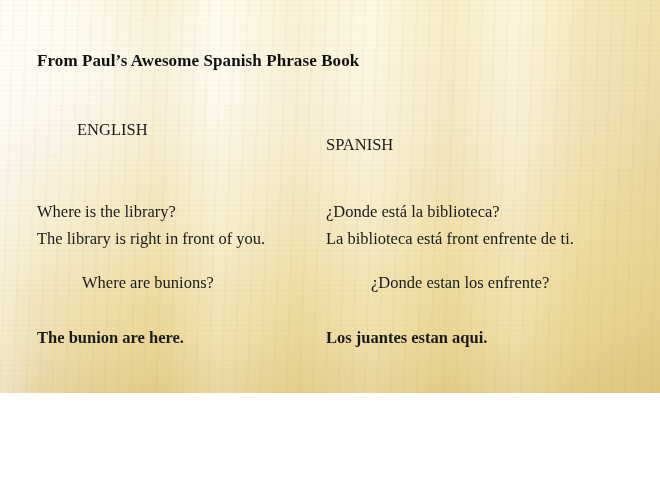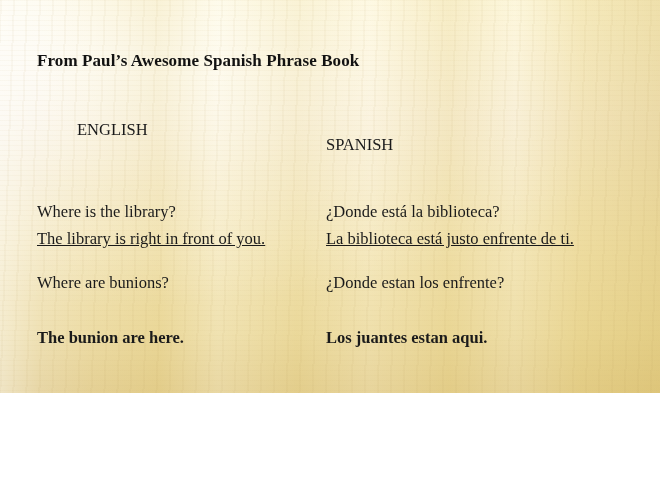--- a/index.html
+++ b/index.html
@@ -93,22 +93,22 @@
   .phrase {
     position: absolute;
     font-size: 16.5px;
     color: #1a1a1a;
     white-space: nowrap;
   }
   .col-en { left: 37px; }
   .col-es { left: 326px; }
 
   .row0 { top: 186px; margin-top: 16px; }
-  .row1 { top: 229px; text-decoration: underline; }
-  .row2 { top: 273px; }
+  .row1 { top: 229px; }
+  .row2 { top: 273px; margin-left: 45px; }
   .row3 { top: 328px; font-weight: bold; }
 
   #signature {
     position: absolute;
     left: 550px;
     top: 430px;
     font-size: 18px;
     color: #1a1a1a;
     letter-spacing: 0.5px;
     text-align: right;
@@ -126,21 +126,21 @@
     <div id="title">From Paul’s Awesome Spanish Phrase Book</div>
 
     <div class="col-head" id="head-english">ENGLISH</div>
 
     <div class="col-head" id="head-spanish">SPANISH</div>
 
     <div class="phrase col-en row0">Where is the library?</div>
     <div class="phrase col-es row0">¿Donde está la biblioteca?</div>
 
     <div class="phrase col-en row1">The library is right in front of you.</div>
-    <div class="phrase col-es row1">La biblioteca está justo enfrente de ti.</div>
+    <div class="phrase col-es row1">La biblioteca está front enfrente de ti.</div>
 
     <div class="phrase col-en row2">Where are bunions?</div>
     <div class="phrase col-es row2">¿Donde estan los enfrente?</div>
 
     <div class="phrase col-en row3">The bunion are here.</div>
     <div class="phrase col-es row3">Los juantes estan aqui.</div>
 
     <div id="signature">PRD</div>
 
   </div>

